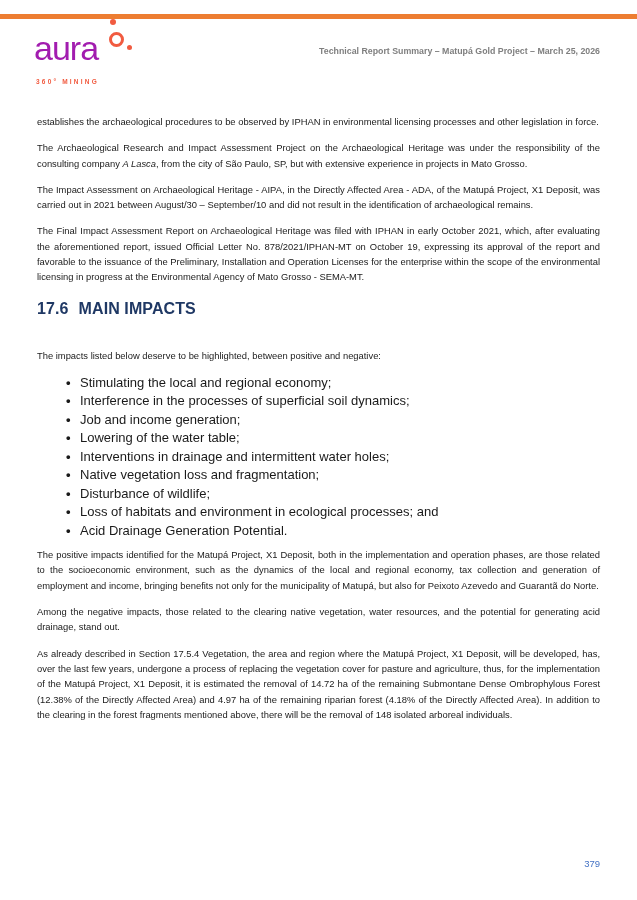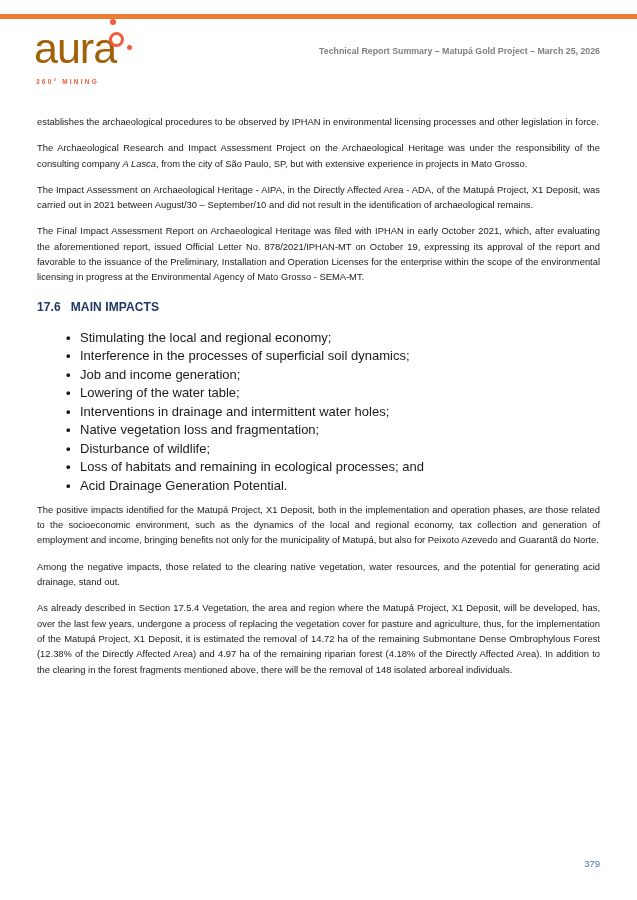--- a/index.html
+++ b/index.html
@@ -13,22 +13,22 @@
   }
   .accent-bar {
     position: absolute; top: 14px; left: 0;
     width: 637px; height: 5px;
     background: #ED7D31;
   }
   
   .logo { position: absolute; left: 36px; top: 18px; width: 120px; height: 75px; }
   .brand-text {
     position: absolute; left: -2px; top: 13px;
-    font-size: 43px; line-height: 34px; letter-spacing: -1px;
-    color: #a16207; font-weight: 400;
+    font-size: 34px; line-height: 34px; letter-spacing: -1px;
+    color: #a21caf; font-weight: 400;
   }
   .logo-ring {
     position: absolute; left: 73px; top: 14px;
     width: 9px; height: 9px; border: 3px solid #F15B40; border-radius: 50%;
   }
   .logo-dot-top {
     position: absolute; left: 74px; top: 1px;
     width: 6px; height: 6px; background: #F15B40; border-radius: 50%;
   }
   .logo-dot-right {
@@ -48,22 +48,22 @@
   
   .content {
     position: absolute; top: 114px; left: 37px; right: 37px;
   }
   .content p {
     margin: 0 0 11px 0;
     font-size: 9.4px; line-height: 15.3px;
     text-align: justify;
   }
   .section-heading {
-    margin: 15px 0 16px 0;
-    font-size: 12px; font-weight: 700; color: #1F3864;
+    margin: 15px 0 30px 0;
+    font-size: 16px; font-weight: 700; color: #1F3864;
     letter-spacing: 0.1px;
   }
   .section-heading .sec-num { margin-right: 10px; }
   ul.impact-list {
     list-style: none;
     margin: 12px 0 9px 0; padding: 0 0 0 29px;
   }
   ul.impact-list li {
     position: relative;
     padding-left: 14px;
@@ -99,30 +99,31 @@
   <p>establishes the archaeological procedures to be observed by IPHAN in environmental licensing processes and other legislation in force.</p>
 
   <p><span>The Archaeological Research and Impact Assessment Project on the Archaeological Heritage was under the responsibility of the consulting company </span><i>A Lasca</i><span>, from the city of São Paulo, SP, but with extensive experience in projects in Mato Grosso.</span></p>
 
   <p>The Impact Assessment on Archaeological Heritage - AIPA, in the Directly Affected Area - ADA, of the Matupá Project, X1 Deposit, was carried out in 2021 between August/30 – September/10 and did not result in the identification of archaeological remains.</p>
 
   <p>The Final Impact Assessment Report on Archaeological Heritage was filed with IPHAN in early October 2021, which, after evaluating the aforementioned report, issued Official Letter No. 878/2021/IPHAN-MT on October 19, expressing its approval of the report and favorable to the issuance of the Preliminary, Installation and Operation Licenses for the enterprise within the scope of the environmental licensing in progress at the Environmental Agency of Mato Grosso - SEMA-MT.</p>
 
   <h2 class="section-heading"><span class="sec-num">17.6</span><span>MAIN IMPACTS</span></h2>
 
+  <p>The impacts listed below deserve to be highlighted, between positive and negative:</p>
 
   <ul class="impact-list">
     <li>Stimulating the local and regional economy;</li>
     <li>Interference in the processes of superficial soil dynamics;</li>
     <li>Job and income generation;</li>
     <li>Lowering of the water table;</li>
     <li>Interventions in drainage and intermittent water holes;</li>
     <li>Native vegetation loss and fragmentation;</li>
     <li>Disturbance of wildlife;</li>
-    <li>Loss of habitats and remaining in ecological processes; and</li>
+    <li>Loss of habitats and environment in ecological processes; and</li>
     <li>Acid Drainage Generation Potential.</li>
   </ul>
 
   <p>The positive impacts identified for the Matupá Project, X1 Deposit, both in the implementation and operation phases, are those related to the socioeconomic environment, such as the dynamics of the local and regional economy, tax collection and generation of employment and income, bringing benefits not only for the municipality of Matupá, but also for Peixoto Azevedo and Guarantã do Norte.</p>
 
   <p>Among the negative impacts, those related to the clearing native vegetation, water resources, and the potential for generating acid drainage, stand out.</p>
 
   <p>As already described in Section 17.5.4 Vegetation, the area and region where the Matupá Project, X1 Deposit, will be developed, has, over the last few years, undergone a process of replacing the vegetation cover for pasture and agriculture, thus, for the implementation of the Matupá Project, X1 Deposit, it is estimated the removal of 14.72 ha of the remaining Submontane Dense Ombrophylous Forest (12.38% of the Directly Affected Area) and 4.97 ha of the remaining riparian forest (4.18% of the Directly Affected Area). In addition to the clearing in the forest fragments mentioned above, there will be the removal of 148 isolated arboreal individuals.</p>
 </div>
 

